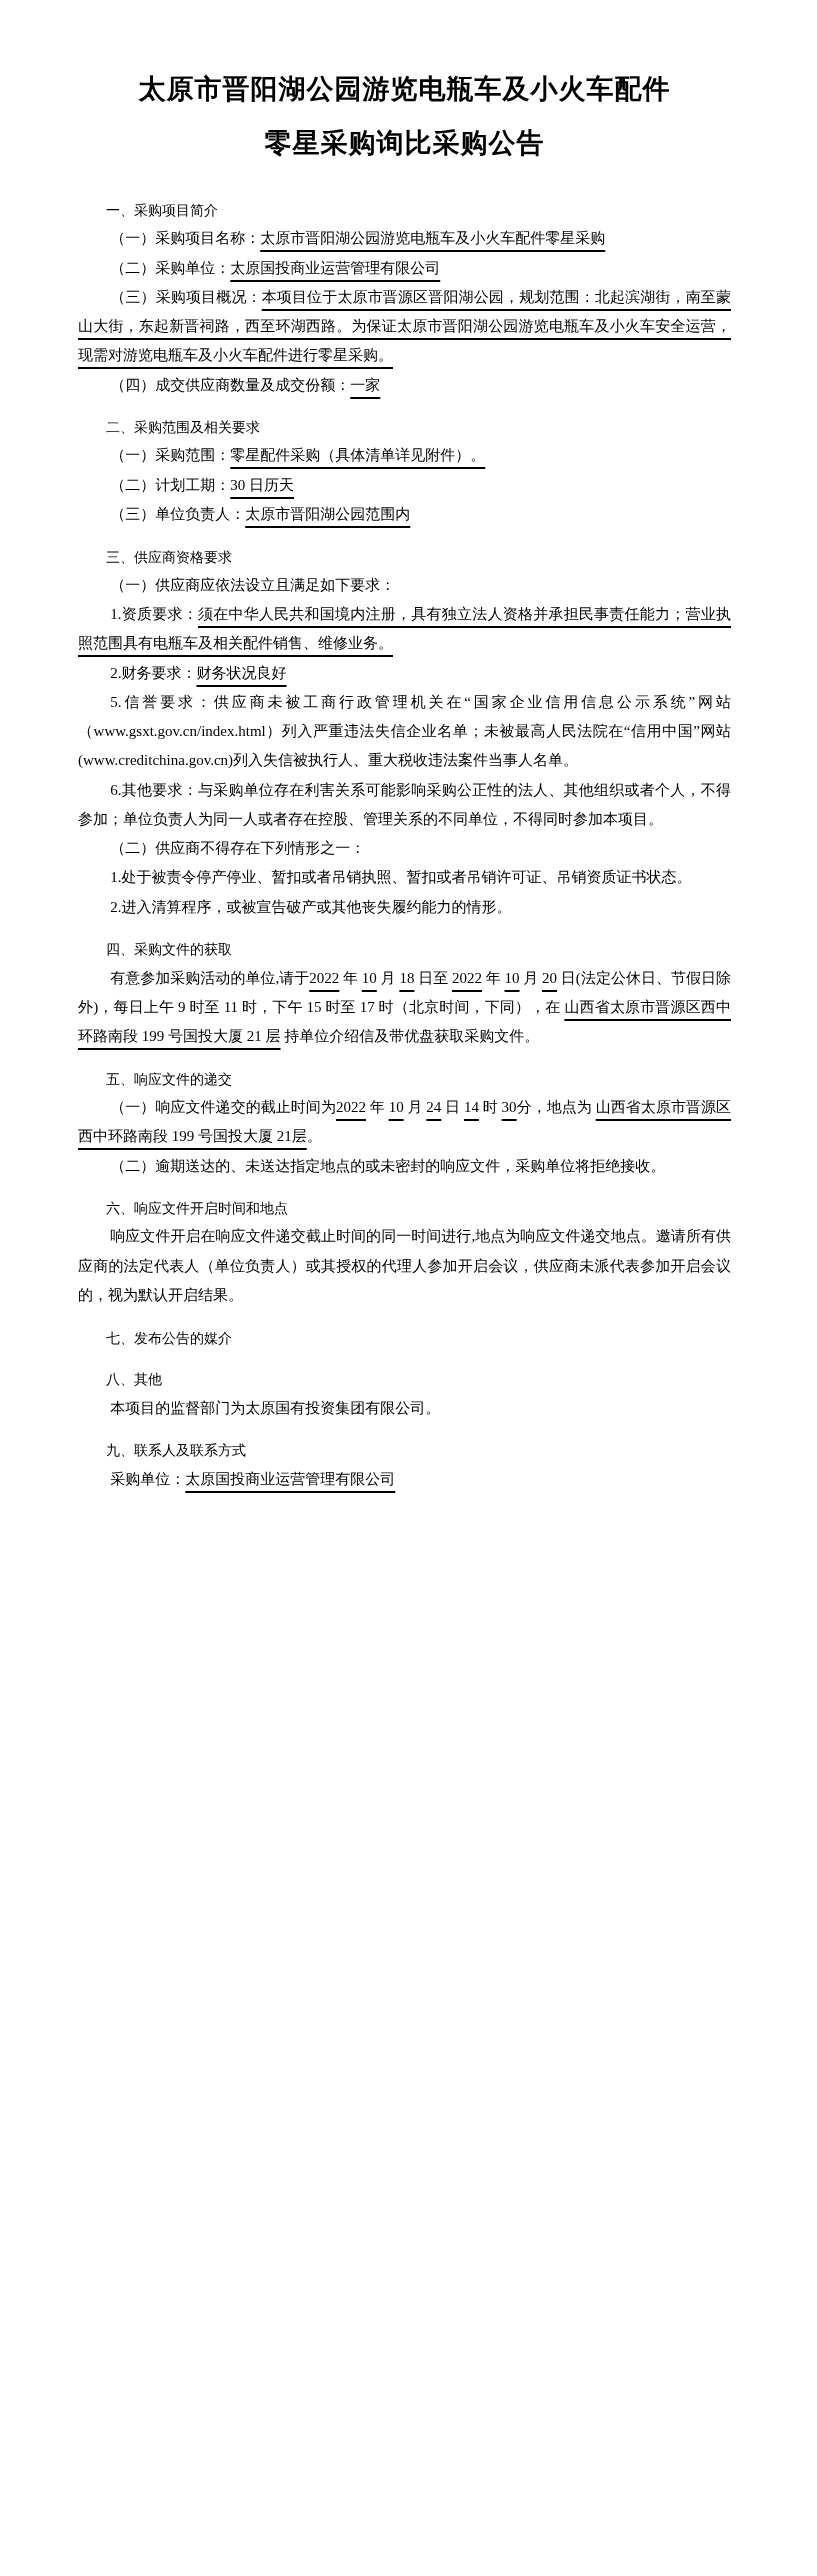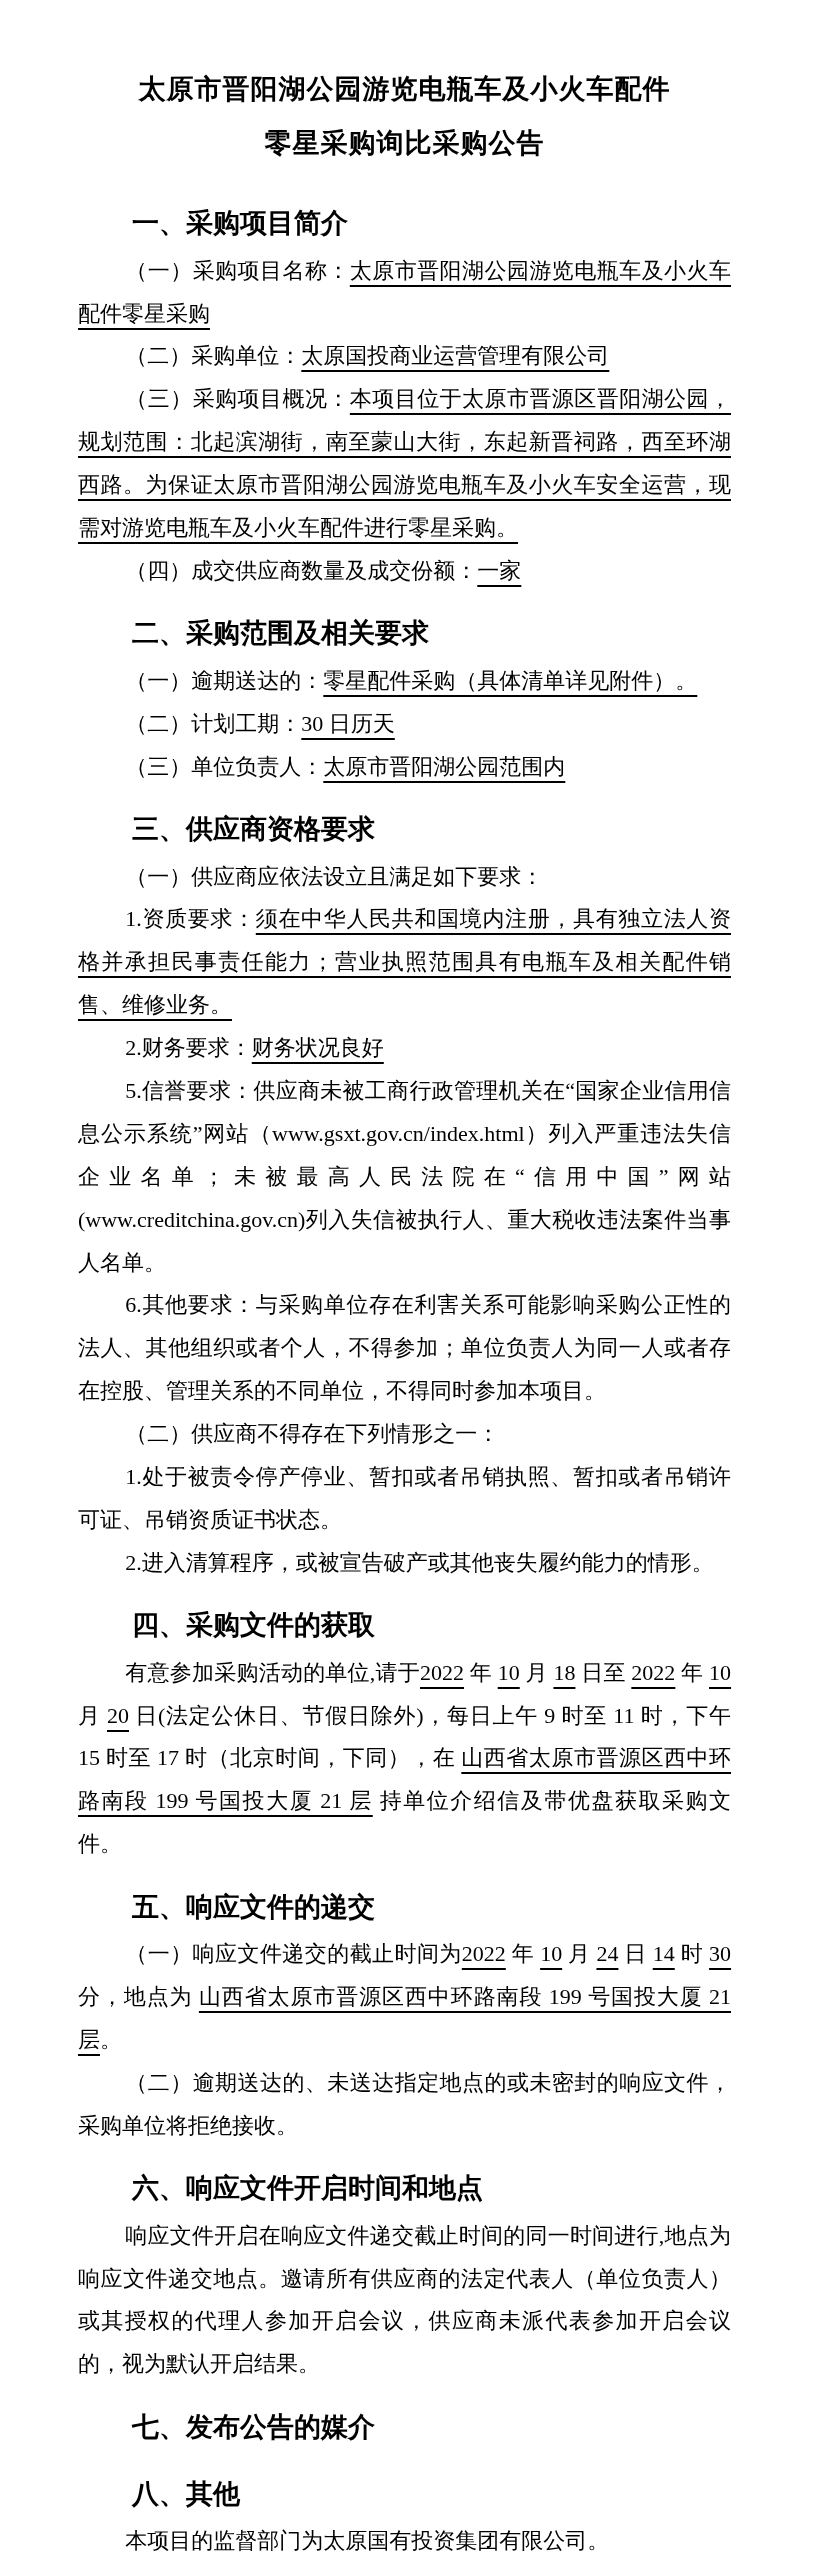--- a/index.html
+++ b/index.html
@@ -20,28 +20,28 @@
     text-align: center;
     margin: 0 0 27px 0;
   }
   .title-line {
     font-size: 27px;
     font-weight: bold;
     line-height: 2.0;
     letter-spacing: 1px;
   }
   .heading {
-    font-size: 27px;
-    font-weight: bold;
+    font-size: 14px;
+    font-weight: normal;
     margin: 14.4px 0 0 0;
     text-indent: 2em;
     line-height: 1.95;
   }
   .para {
-    font-size: 22px;
+    font-size: 15px;
     margin: 0;
     text-indent: 2.15em;
     line-height: 1.95;
     text-align: justify;
     overflow-wrap: anywhere;
   }
   .u {
     text-decoration: underline;
     text-decoration-thickness: 2.1px;
     text-underline-offset: 7.2px;
@@ -55,21 +55,21 @@
     <div class="title-line">太原市晋阳湖公园游览电瓶车及小火车配件</div>
     <div class="title-line">零星采购询比采购公告</div>
   </header>
   <main>
       <h2 class="heading">一、采购项目简介</h2>
       <p class="para"><span>（一）采购项目名称：</span><span class="u">太原市晋阳湖公园游览电瓶车及小火车配件零星采购</span></p>
       <p class="para"><span>（二）采购单位：</span><span class="u">太原国投商业运营管理有限公司</span></p>
       <p class="para"><span>（三）采购项目概况：</span><span class="u">本项目位于太原市晋源区晋阳湖公园，规划范围：北起滨湖街，南至蒙山大街，东起新晋祠路，西至环湖西路。为保证太原市晋阳湖公园游览电瓶车及小火车安全运营，现需对游览电瓶车及小火车配件进行零星采购。</span></p>
       <p class="para"><span>（四）成交供应商数量及成交份额：</span><span class="u">一家</span></p>
       <h2 class="heading">二、采购范围及相关要求</h2>
-      <p class="para"><span>（一）逾期送达的：</span><span class="u">零星配件采购（具体清单详见附件）。</span></p>
+      <p class="para"><span>（一）采购范围：</span><span class="u">零星配件采购（具体清单详见附件）。</span></p>
       <p class="para"><span>（二）计划工期：</span><span class="u">30 日历天</span></p>
       <p class="para"><span>（三）单位负责人：</span><span class="u">太原市晋阳湖公园范围内</span></p>
       <h2 class="heading">三、供应商资格要求</h2>
       <p class="para"><span>（一）供应商应依法设立且满足如下要求：</span></p>
       <p class="para"><span>1.资质要求：</span><span class="u">须在中华人民共和国境内注册，具有独立法人资格并承担民事责任能力；营业执照范围具有电瓶车及相关配件销售、维修业务。</span></p>
       <p class="para"><span>2.财务要求：</span><span class="u">财务状况良好</span></p>
       <p class="para"><span>5.信誉要求：供应商未被工商行政管理机关在“国家企业信用信息公示系统”网站（www.gsxt.gov.cn/index.html）列入严重违法失信企业名单；未被最高人民法院在“信用中国”网站(www.creditchina.gov.cn)列入失信被执行人、重大税收违法案件当事人名单。</span></p>
       <p class="para"><span>6.其他要求：与采购单位存在利害关系可能影响采购公正性的法人、其他组织或者个人，不得参加；单位负责人为同一人或者存在控股、管理关系的不同单位，不得同时参加本项目。</span></p>
       <p class="para"><span>（二）供应商不得存在下列情形之一：</span></p>
       <p class="para"><span>1.处于被责令停产停业、暂扣或者吊销执照、暂扣或者吊销许可证、吊销资质证书状态。</span></p>

